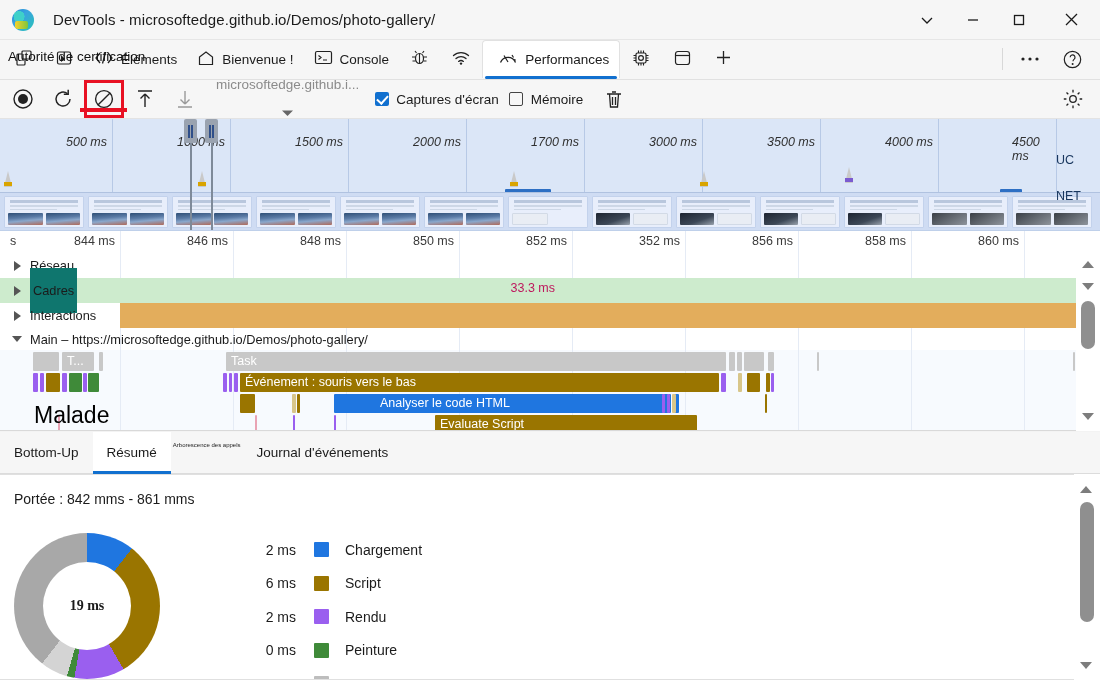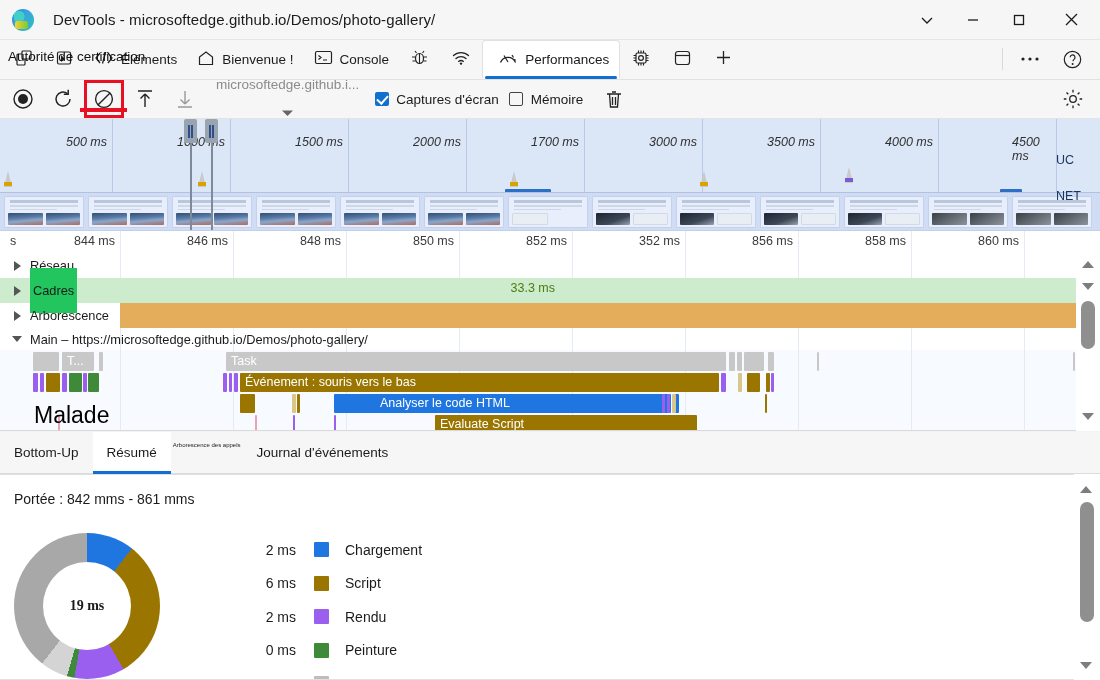--- a/index.html
+++ b/index.html
@@ -119,21 +119,21 @@
     overflow:hidden; border-bottom:1px solid #d9d9d9;
   }
   .tr-ruler{ position:relative; height:22px; background:#fff; }
   .tr-tick{ position:absolute; top:0; height:200px; width:1px; background:#e5ebf5; }
   .tr-tick-lbl{ position:absolute; top:3px; font-size:12.5px; color:#3a3a3a; transform:translateX(-100%); padding-right:5px; }
   .track-row{ position:relative; height:25px; display:flex; align-items:center; }
   .track-row .arrow{ width:8px; height:8px; margin-left:14px; margin-right:8px; flex:0 0 auto; }
   .track-row .tname{ font-size:12.8px; color:#1b1b1b; position:relative; z-index:3; }
   .band{ position:absolute; left:0; top:0; height:100%; width:1100px; }
   .band.green{ background:#cdebcd; }
-  .band.green .lbl{ position:absolute; right:545px; top:3px; color:#4d7c0f; font-size:12.5px; }
+  .band.green .lbl{ position:absolute; right:545px; top:3px; color:#be185d; font-size:12.5px; }
   .band.orange{ background:#e3ad5c; left:120px; width:960px; }
   .main-hdr{ position:relative; height:22px; display:flex; align-items:center; }
   .main-hdr .caret{ width:0; height:0; margin-left:12px; margin-right:8px;
     border-left:5px solid transparent; border-right:5px solid transparent; border-top:6px solid #555; }
   .main-hdr .mtext{ font-size:12.8px; }
   .flame{ position:relative; height:88px; background:#f7fafe; }
   .fb{ position:absolute; height:19px; border-radius:1px; overflow:hidden;
        font-size:12.5px; line-height:19px; color:#fff; padding-left:5px; white-space:nowrap; }
   .fb.gray{ background:#c8c8c8; color:#fff; }
   .fb.gold{ background:#9a7500; }
@@ -612,27 +612,27 @@
     <div class="track-row">
       <span class="arrow tri-r"></span>
       <span class="tname">Réseau</span>
     </div>
 
     <div class="track-row">
       <div class="band green">
         <span class="lbl">33.3 ms</span>
       </div>
       <span class="arrow tri-r" style="position:relative;z-index:3"></span>
-      <span class="tname" style="background:#22c55e;padding:15px 3px">Cadres</span>
+      <span class="tname" style="background:#0f766e;padding:15px 3px">Cadres</span>
     </div>
 
     <div class="track-row">
       <div class="band orange"></div>
       <span class="arrow tri-r" style="position:relative;z-index:3"></span>
-      <span class="tname">Arborescence</span>
+      <span class="tname">Interactions</span>
     </div>
 
     <div class="main-hdr">
       <span class="caret"></span>
       <span class="mtext">Main – https://microsoftedge.github.io/Demos/photo-gallery/</span>
     </div>
 
     <div class="flame">
       <div class="vgrid" style="left:120px"></div>
         <div class="vgrid" style="left:233px"></div>

